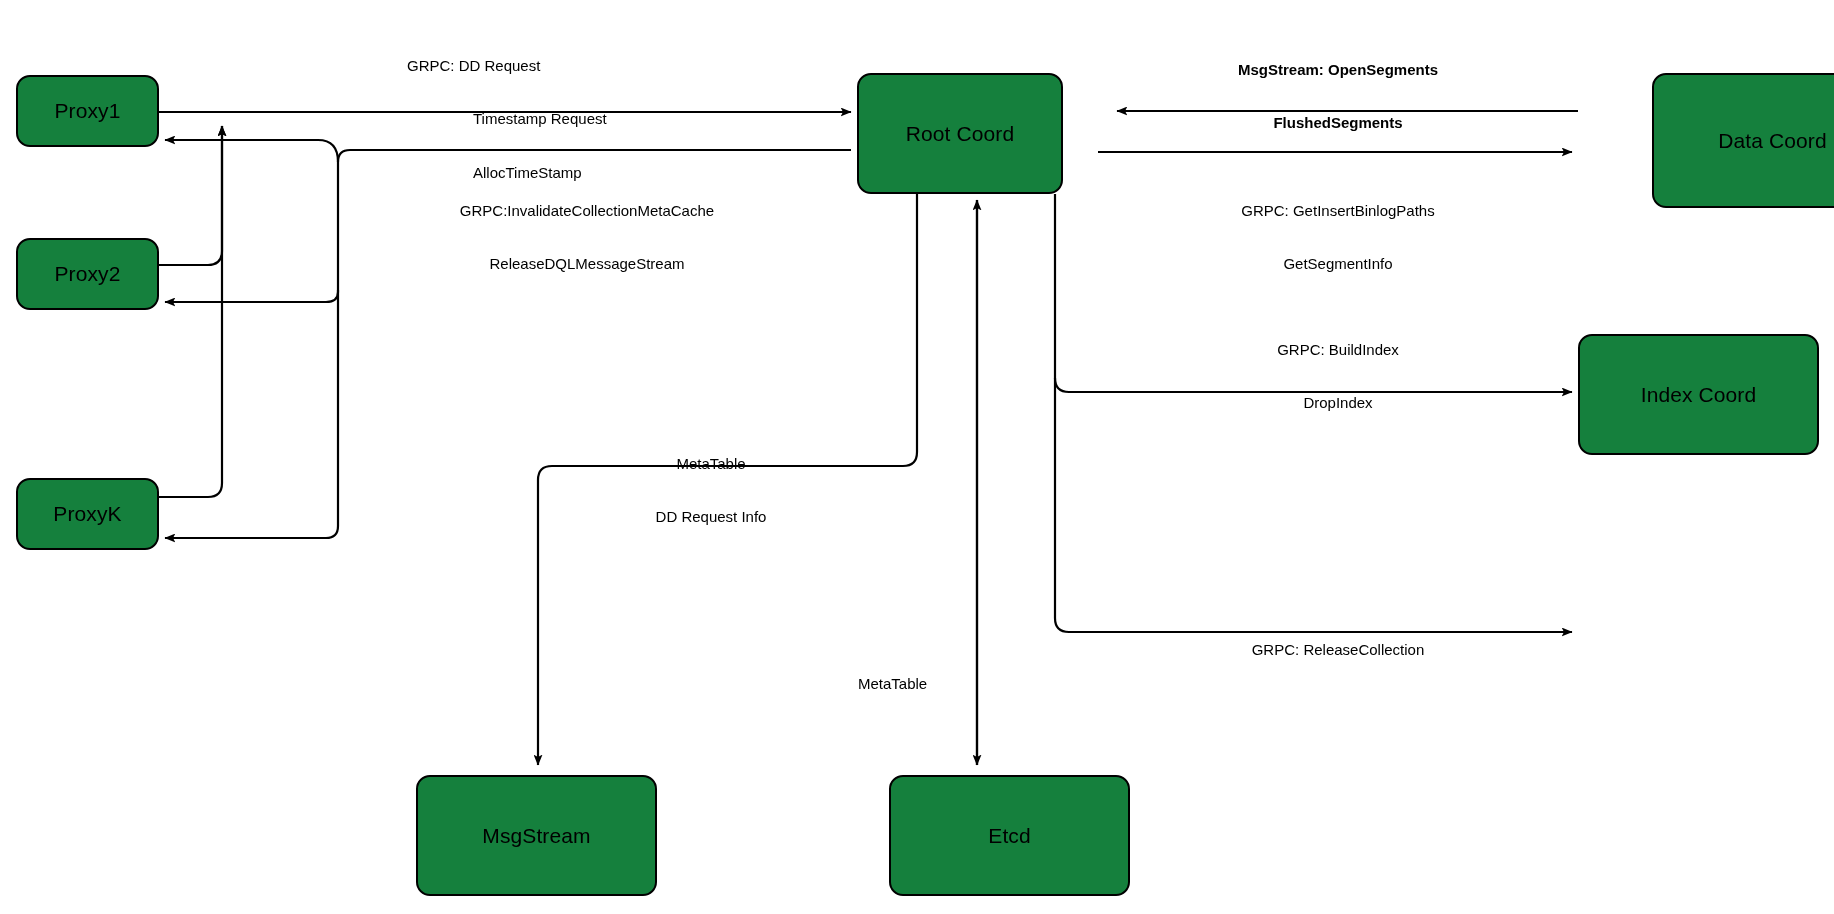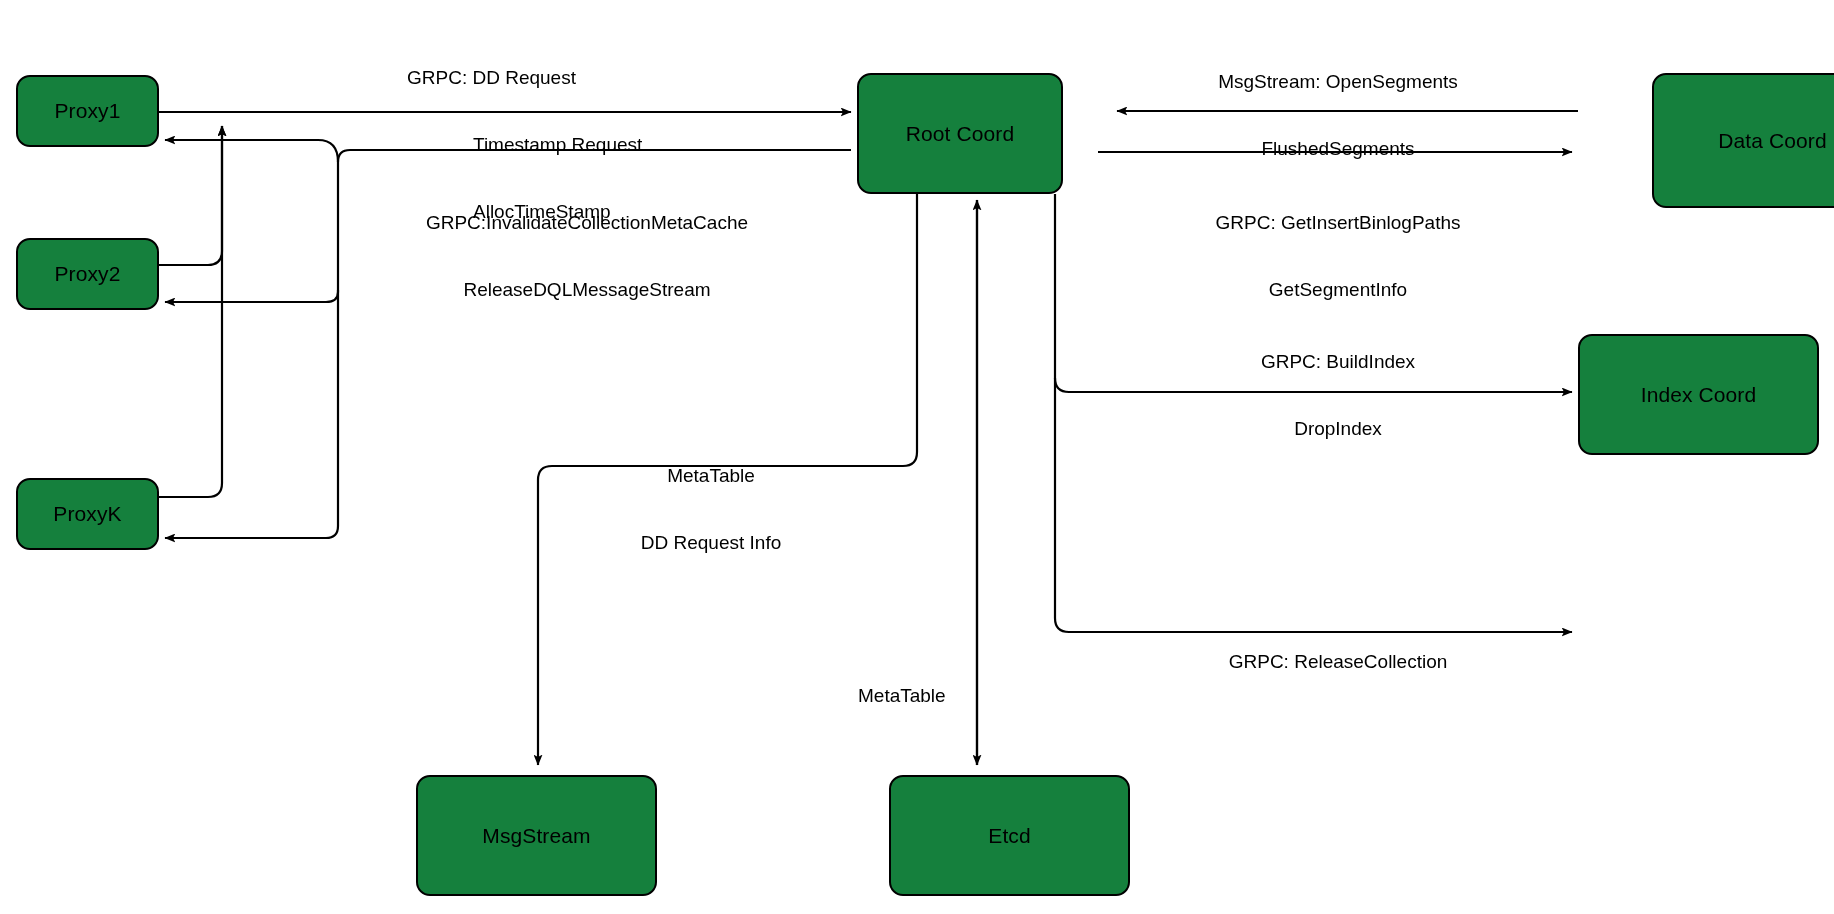--- a/index.html
+++ b/index.html
@@ -35,21 +35,21 @@
     color: #000000;
     font-size: 21px;
     line-height: 1.2;
     text-align: center;
     letter-spacing: 0.1px;
     z-index: 3;
   }
   .edge-label {
     position: absolute;
     color: #000000;
-    font-size: 19px;
+    font-size: 15px;
     line-height: 1.18;
     white-space: pre;
     z-index: 4;
     background: transparent;
   }
   .lbl-center { text-align: center; }
   .lbl-left   { text-align: left; }
 </style>
 </head>
 <body>
@@ -130,21 +130,21 @@
     <div>GRPC: DD Request</div>
     <div style="padding-left:66px;text-align:right;">Timestamp Request</div>
     <div style="padding-left:66px;">AllocTimeStamp</div>
   </div>
 
   <div class="edge-label lbl-center" style="left:382px; top:167px; width:410px;">
     <div>GRPC:InvalidateCollectionMetaCache</div>
     <div>ReleaseDQLMessageStream</div>
   </div>
 
-  <div class="edge-label lbl-center" style="left:1115px; top:26px; width:446px;">
+  <div class="edge-label lbl-center" style="left:1115px; top:26px; width:446px;font-weight:bold;">
     <div>MsgStream: OpenSegments</div>
     <div>FlushedSegments</div>
   </div>
 
   <div class="edge-label lbl-center" style="left:1115px; top:167px; width:446px;">
     <div>GRPC: GetInsertBinlogPaths</div>
     <div>GetSegmentInfo</div>
   </div>
 
   <div class="edge-label lbl-center" style="left:1115px; top:306px; width:446px;">

